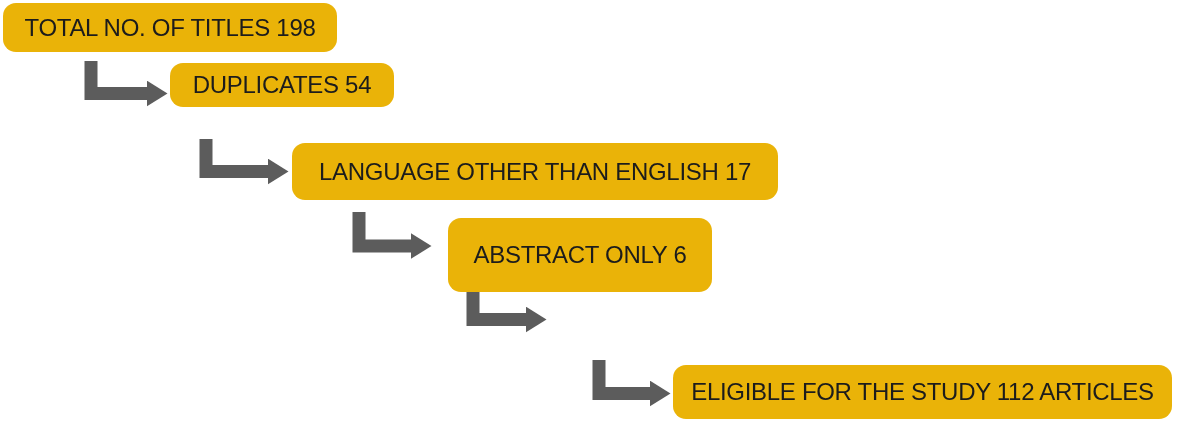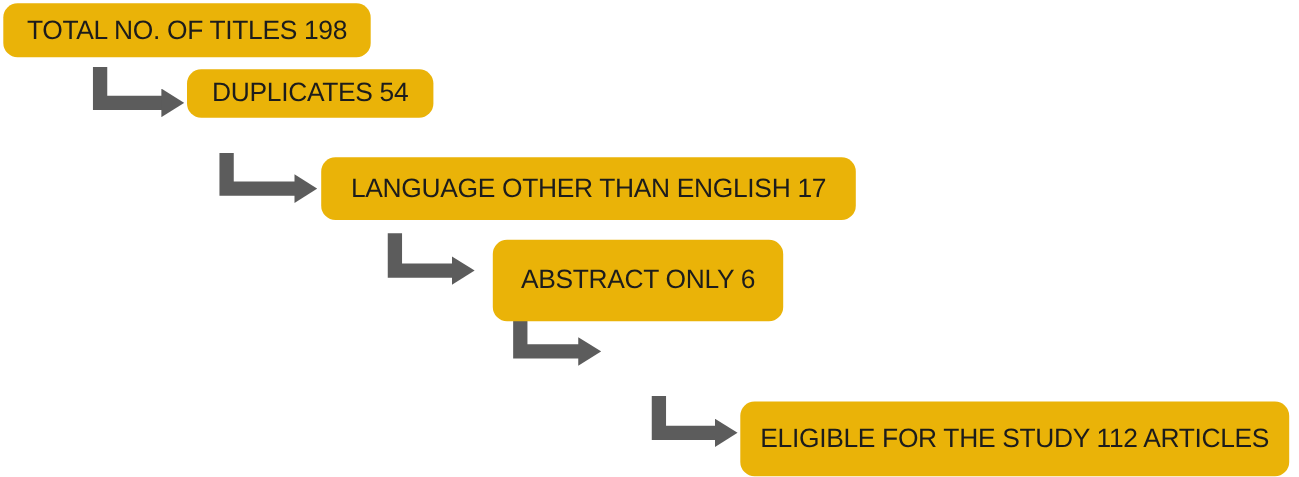--- a/index.html
+++ b/index.html
@@ -39,21 +39,21 @@
     color: #1c1c1c;
     white-space: nowrap;
     line-height: 1;
   }
   
   .n0 { left: 3px;   top: 3px;   width: 334px; height: 49px; }
   .n1 { left: 170px; top: 63px;  width: 224px; height: 44px; }
   .n2 { left: 292px; top: 143px; width: 486px; height: 57px; }
   .n3 { left: 435px; top: 218px; width: 264px; height: 74px; margin-left: 13px; }
   .n4 { left: 552px; top: 292px; width: 448px; height: 56px; }
-  .n5 { left: 673px; top: 365px; width: 499px; height: 68px; }
+  .n5 { left: 673px; top: 365px; width: 499px; height: 54px; }
 </style>
 </head>
 <body>
 
 <div class="canvas">
 
   <svg class="connectors" viewBox="0 0 1181 434" xmlns="http://www.w3.org/2000/svg">
     <defs>
       <marker id="arrowhead" markerWidth="1.6" markerHeight="2" viewBox="0 0 1.6 2" refX="0.1" refY="1" orient="auto">
         <path d="M0 0 L1.6 1 L0 2 Z" fill="#5c5c5c"></path>

